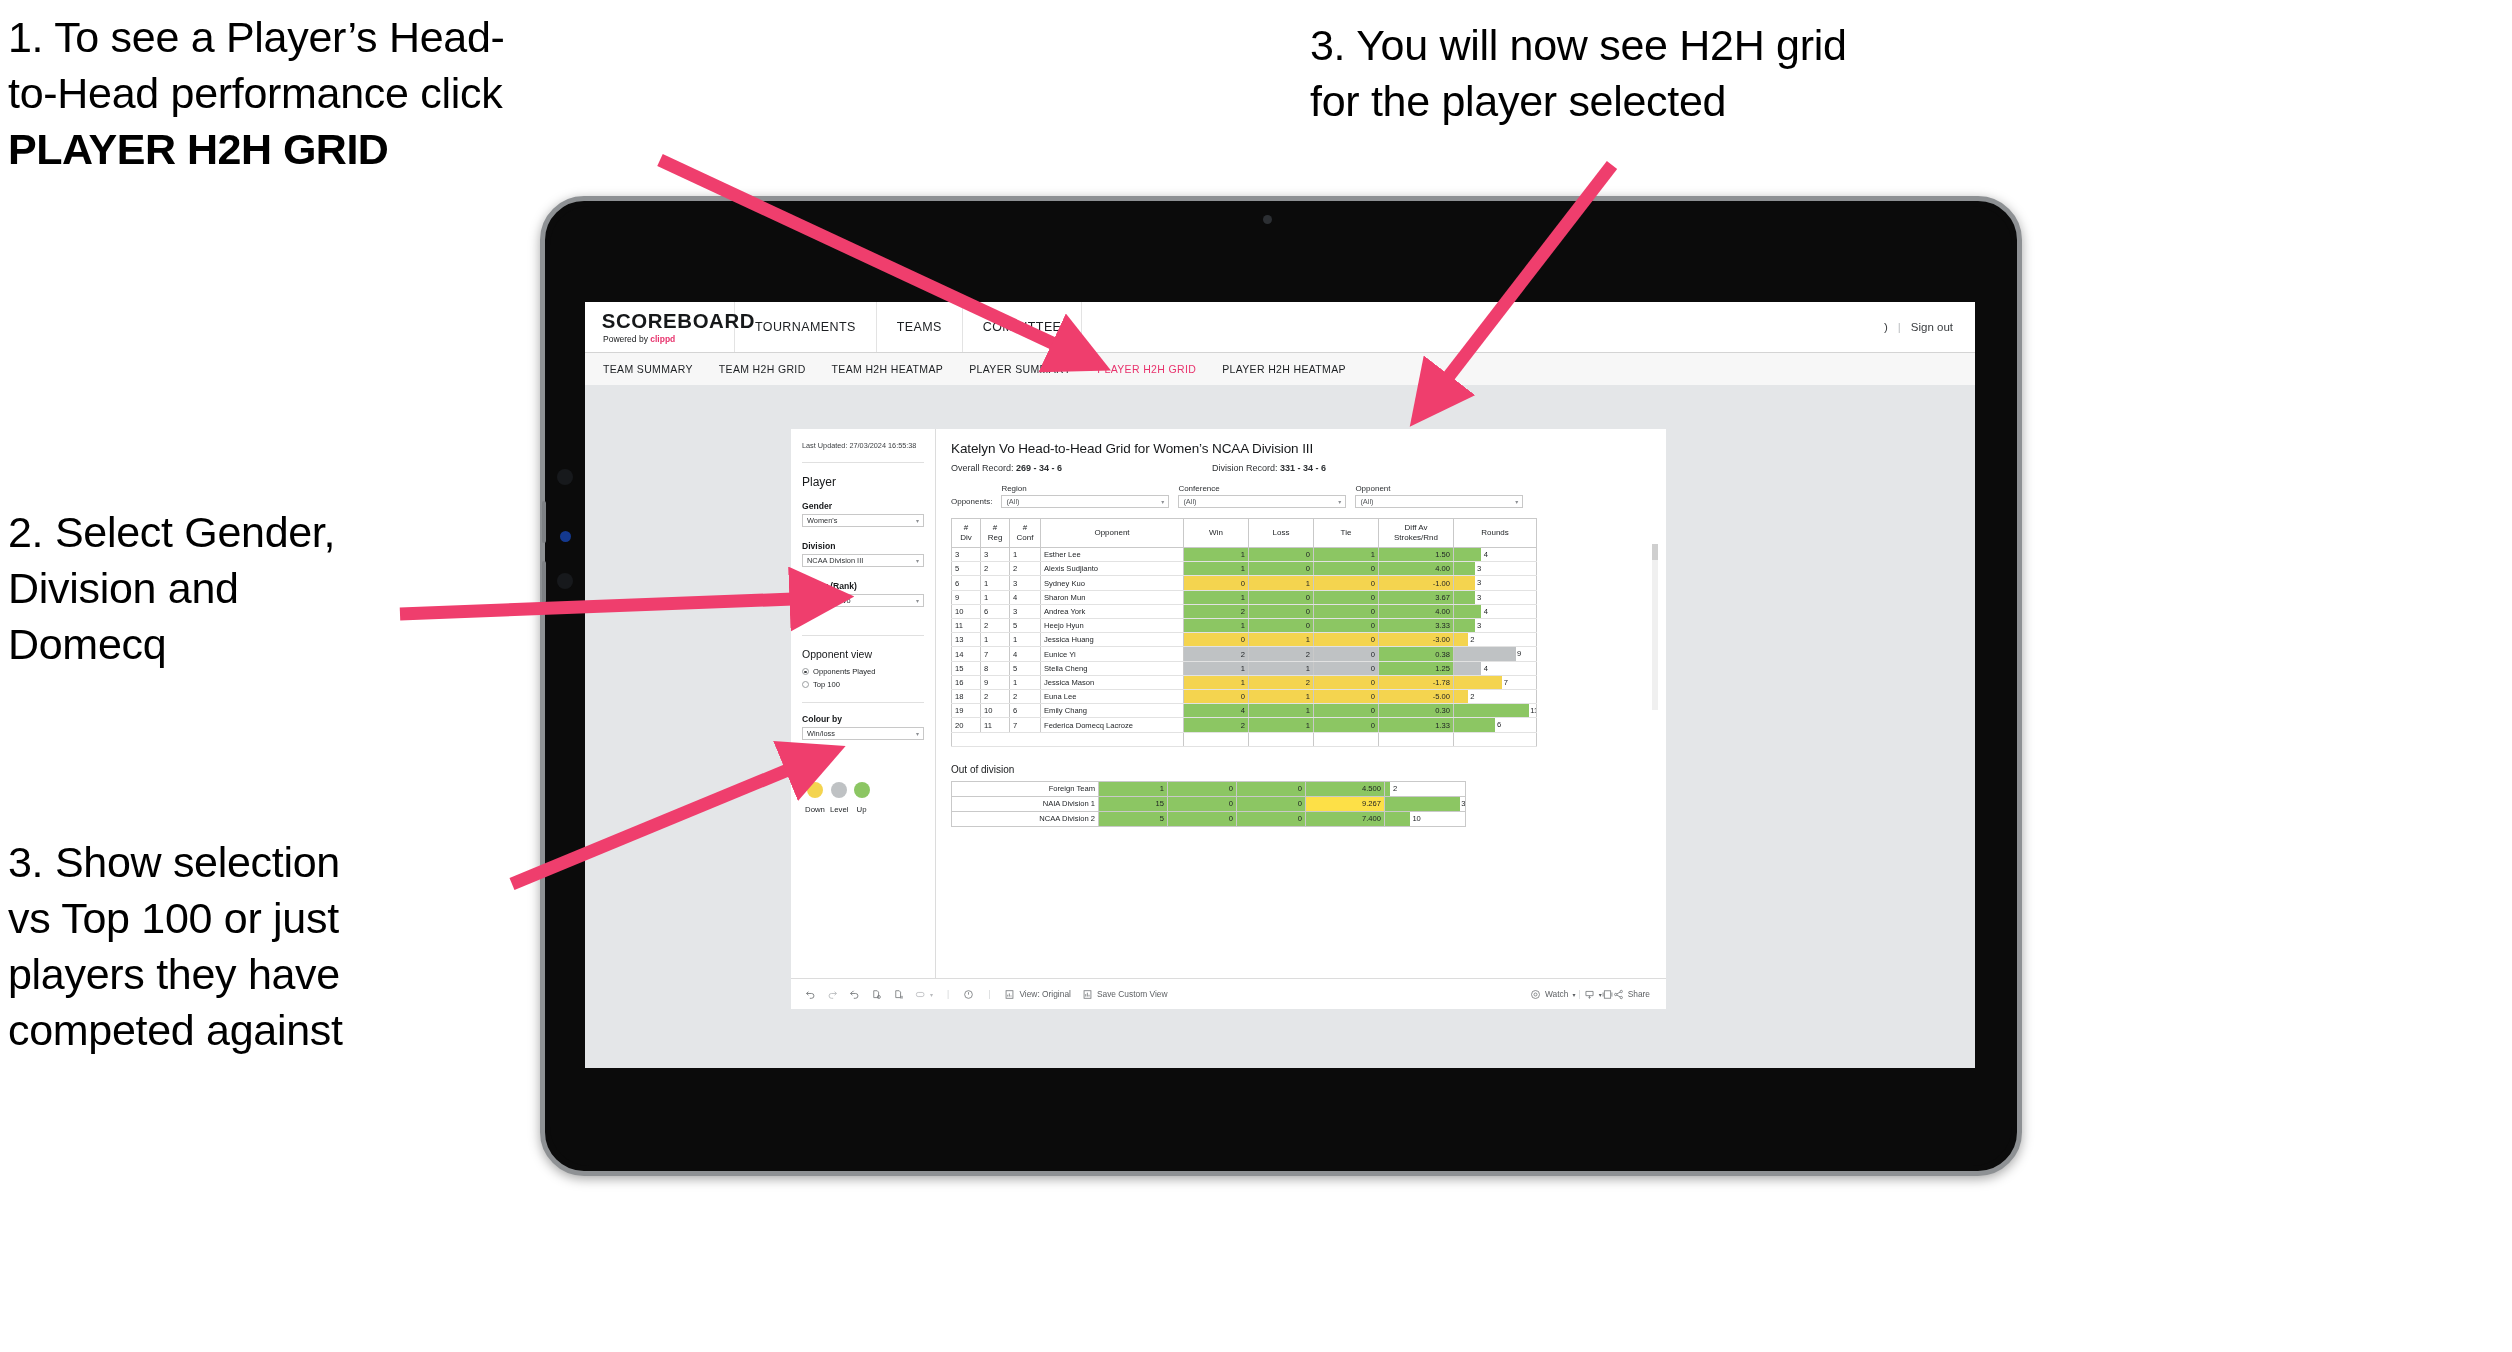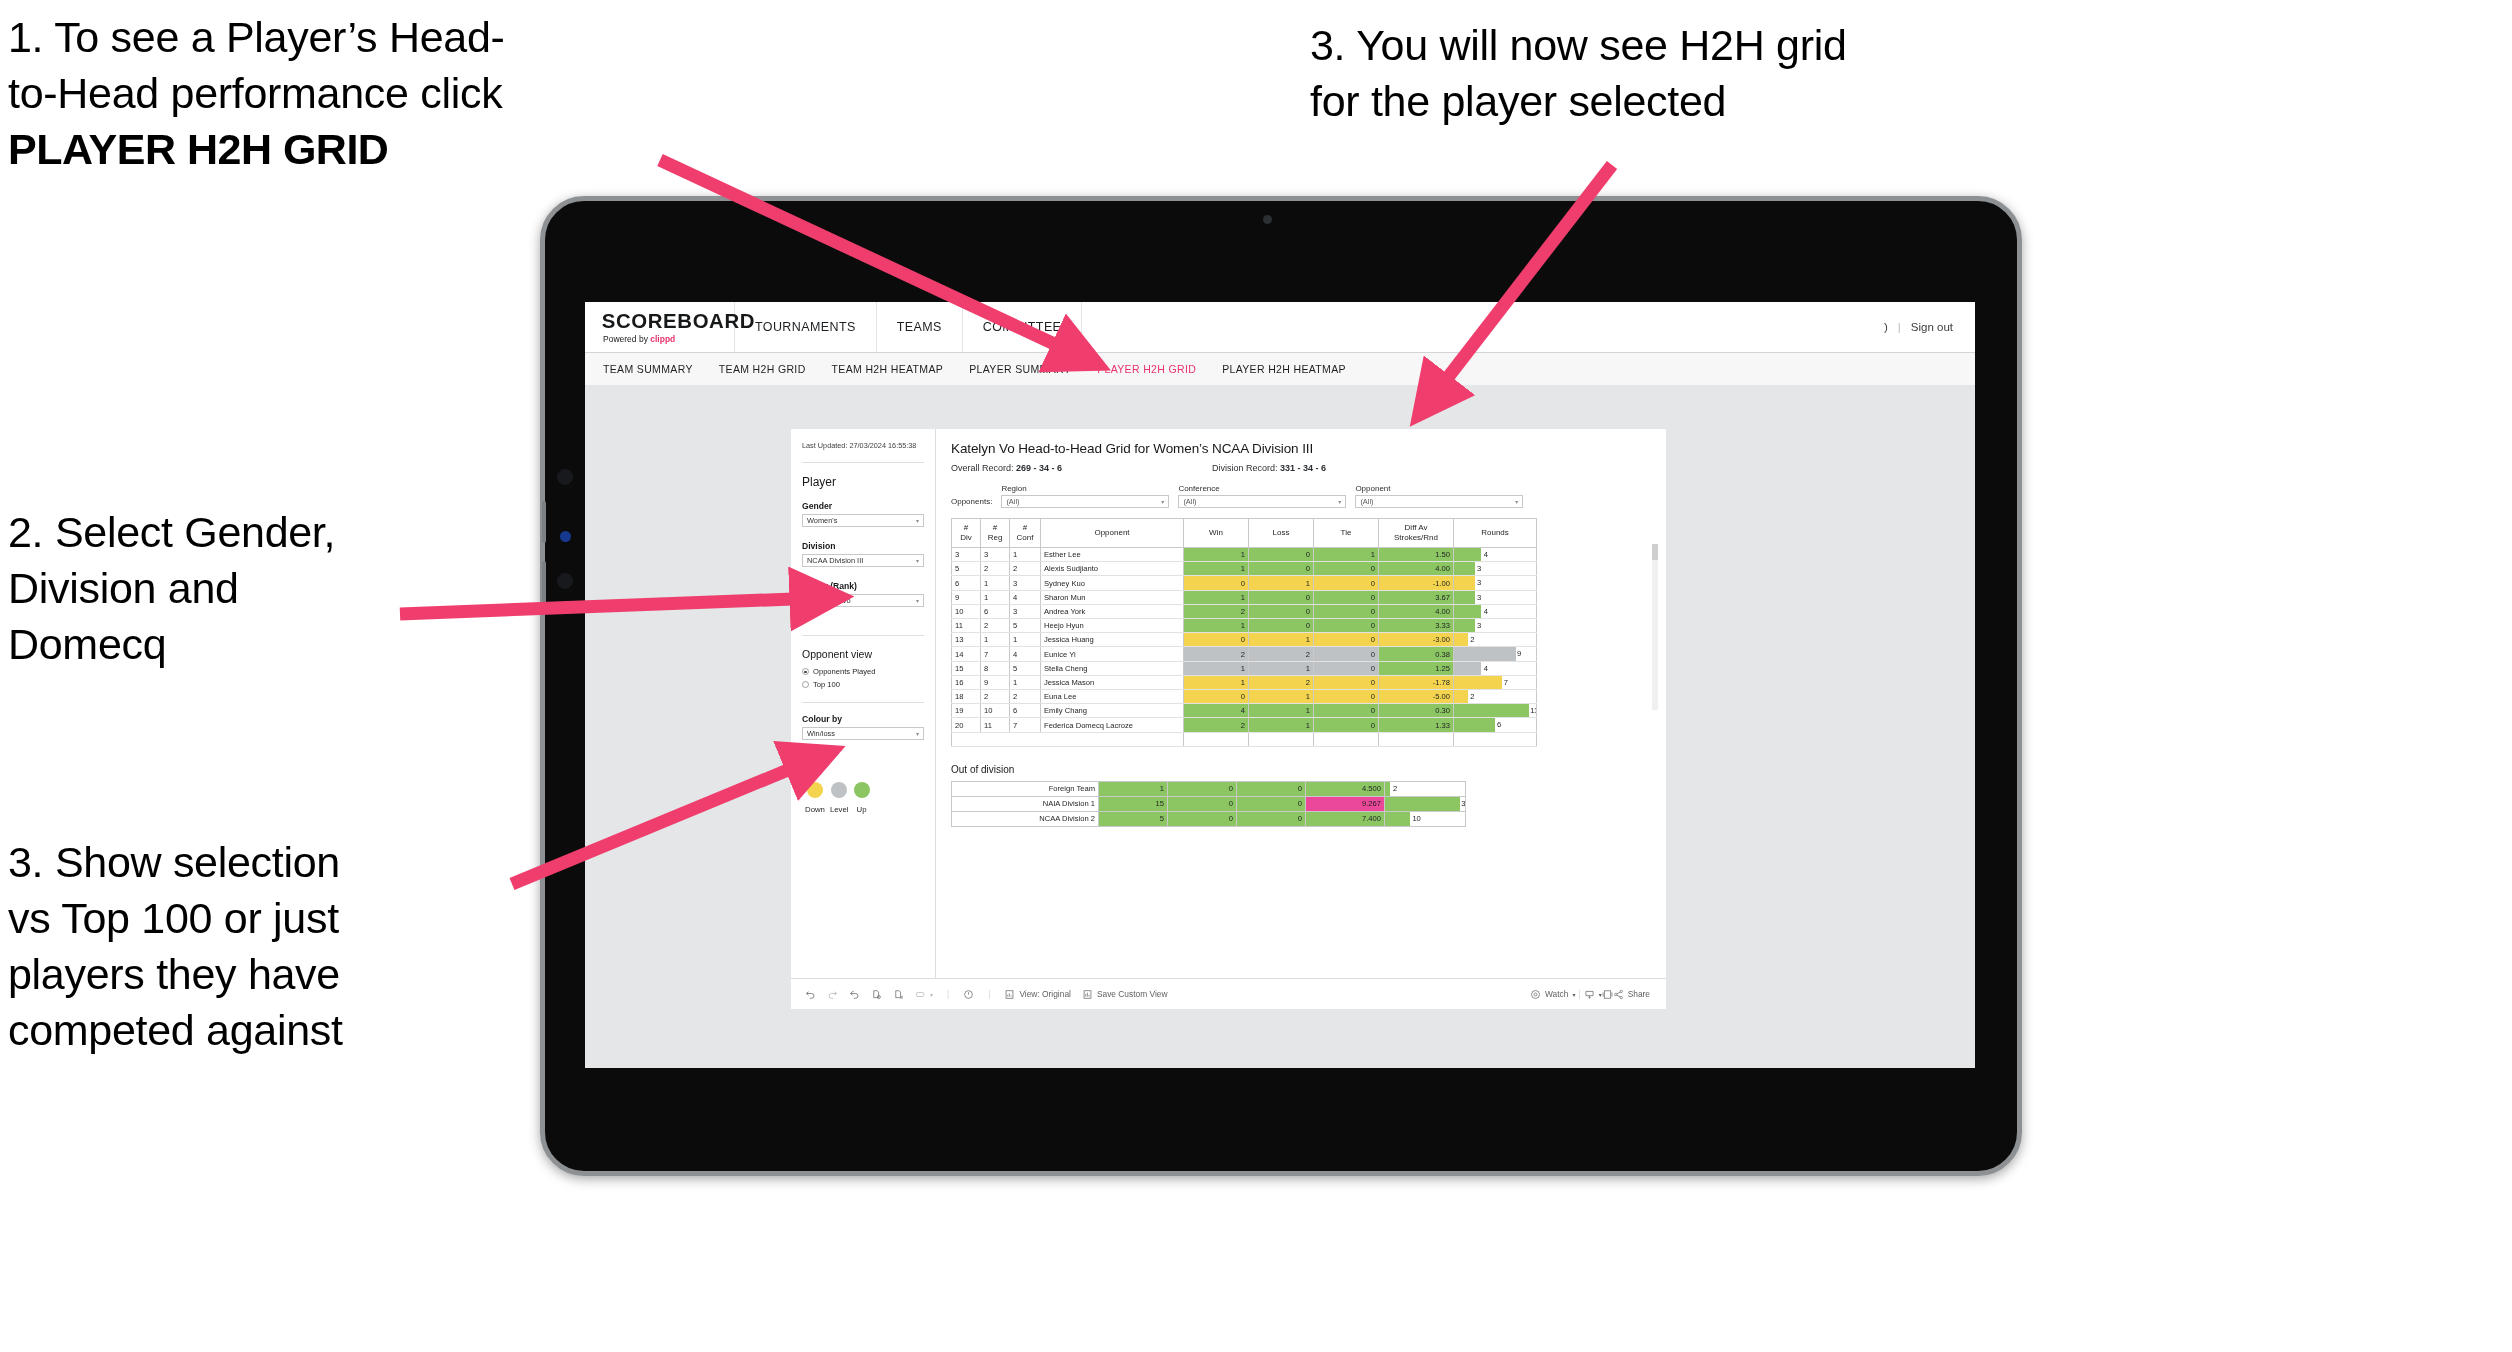--- a/index.html
+++ b/index.html
@@ -581,21 +581,21 @@
                   <td class="rounds-cell c-rounds">
                     <span class="rounds-bar" style="width:6.25%;background:#8cc663"></span>
                     <span class="rounds-val" style="padding-left:7.875px">2</span>
                   </td>
                 </tr>
                 <tr>
                   <td class="ood-name">NAIA Division 1</td>
                   <td class="num c-win" style="background:#8cc663">15</td>
                   <td class="num c-loss" style="background:#8cc663">0</td>
                   <td class="num c-tie" style="background:#8cc663">0</td>
-                  <td class="num c-diff" style="background:#ec4899">9.267</td>
+                  <td class="num c-diff" style="background:#fde047">9.267</td>
                   <td class="rounds-cell c-rounds">
                     <span class="rounds-bar" style="width:93.75%;background:#8cc663"></span>
                     <span class="rounds-val" style="padding-left:76.125px">30</span>
                   </td>
                 </tr>
                 <tr>
                   <td class="ood-name">NCAA Division 2</td>
                   <td class="num c-win" style="background:#8cc663">5</td>
                   <td class="num c-loss" style="background:#8cc663">0</td>
                   <td class="num c-tie" style="background:#8cc663">0</td>

